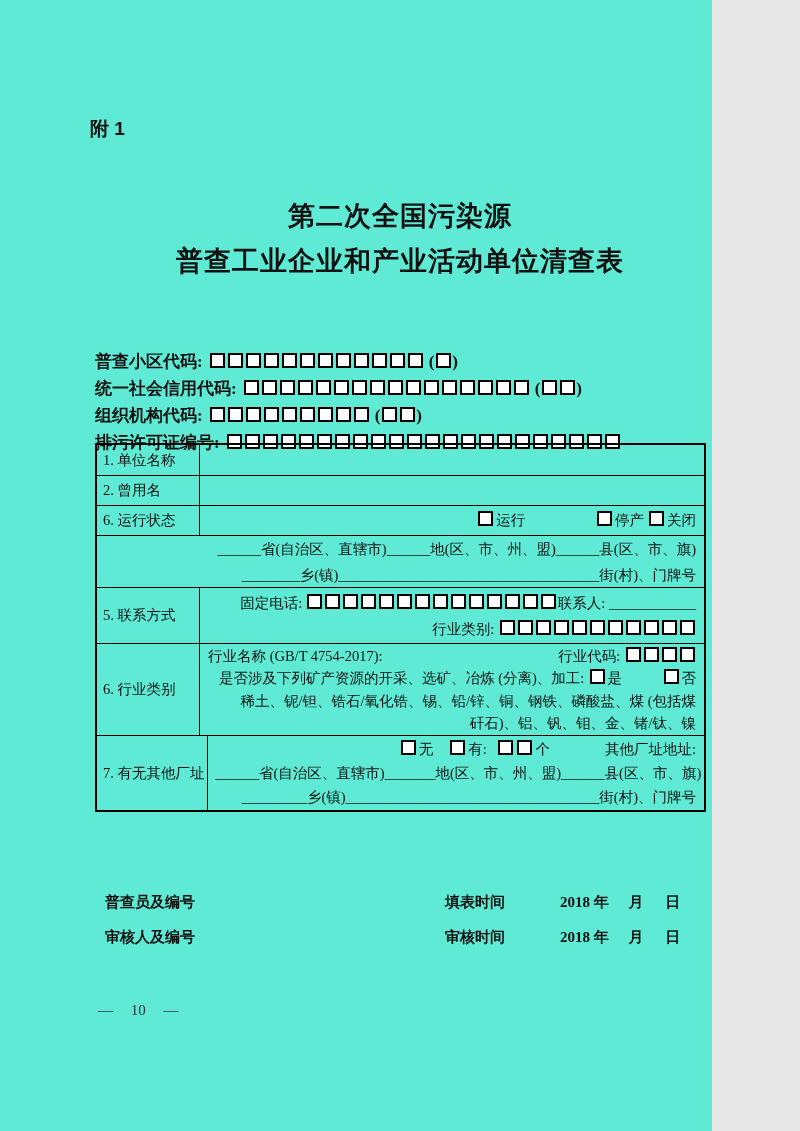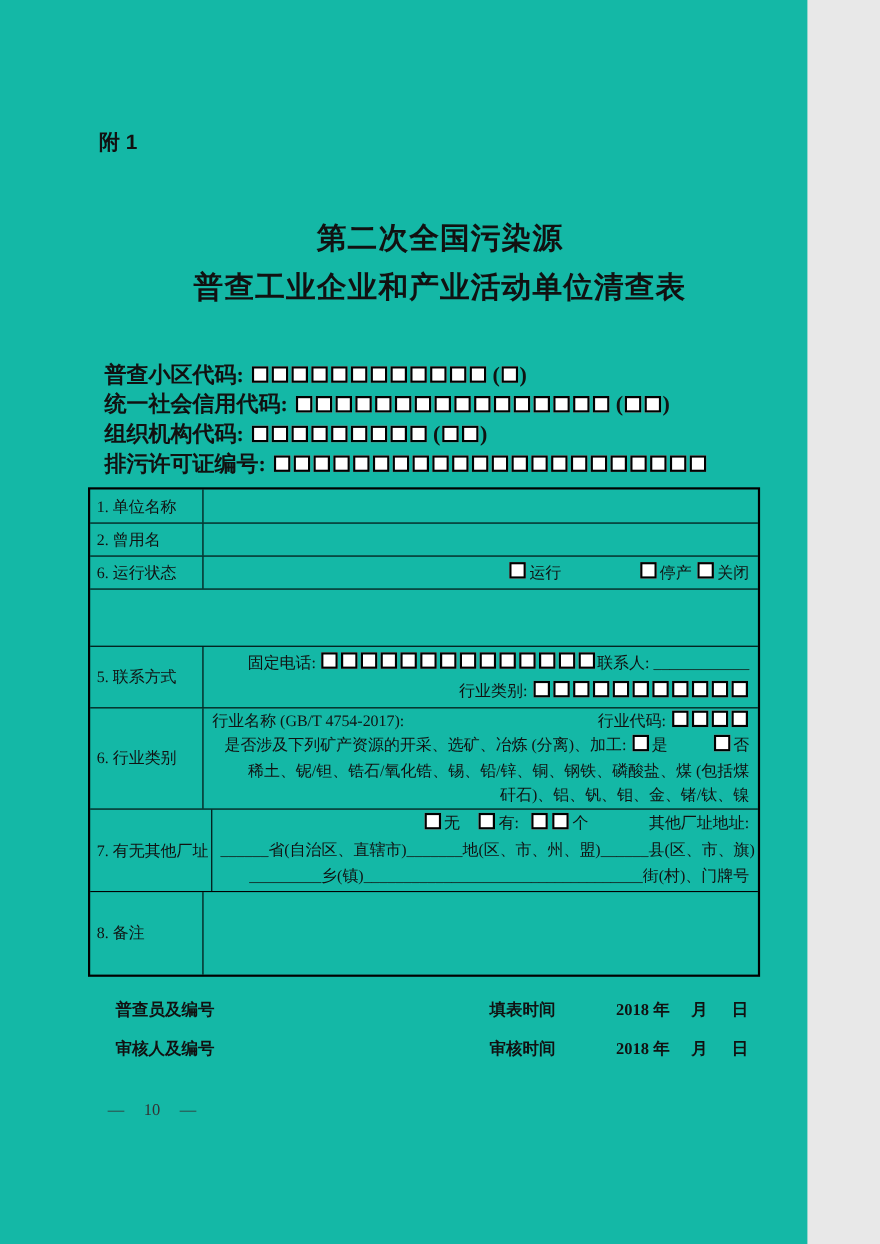--- a/index.html
+++ b/index.html
@@ -1,42 +1,41 @@
 <!DOCTYPE html>
 <html><head>
 <meta charset="utf-8">
 <style>
   html,body{margin:0;padding:0;background:#e8e8e8;}
   .sheet{
-    position:relative;width:712px;height:1131px;background:#14b8a6;
+    position:relative;width:712px;height:1131px;background:#5eead4;
     font-family:"Liberation Serif","DejaVu Serif",serif;color:#111;
     overflow:hidden;
-    padding-left:22px;
   }
   .attachment{
     position:absolute;left:90px;top:116px;
     font-family:"Liberation Sans","DejaVu Sans",sans-serif;
     font-weight:700;font-size:19px;
   }
   .title{
     position:absolute;left:0;top:194px;width:800px;text-align:center;
     font-family:"Liberation Sans","DejaVu Sans",sans-serif;
     font-weight:700;font-size:27px;line-height:45px;letter-spacing:1px;
   }
-  .codes{position:absolute;left:95px;top:328px;font-size:20px;line-height:27px;white-space:nowrap;}
+  .codes{position:absolute;left:95px;top:348px;font-size:17px;line-height:27px;white-space:nowrap;}
   .code-line{height:27px;}
   .code-label{font-weight:700;margin-right:6px;}
   .bx{
     display:inline-block;width:11px;height:11px;border:2px solid #000;
     margin:0 1.5px;vertical-align:-1px;background:#fff;
   }
   .paren{font-weight:700;margin-left:4px;}
   
   .formtable{
-    position:absolute;left:80px;top:443px;width:611px;
+    position:absolute;left:95px;top:443px;width:611px;
     border:2px solid #000;box-sizing:border-box;font-size:14.5px;
   }
   .trow{display:flex;box-sizing:border-box;border-top:1.5px solid #000;}
   .trow:first-child{border-top:none;}
   .tlabel{
     flex:0 0 103px;box-sizing:border-box;border-right:1.5px solid #000;
     display:flex;align-items:center;padding:2px 2px 2px 6px;white-space:nowrap;
   }
   .tcell{flex:1;box-sizing:border-box;padding:2px 8px;overflow:hidden;text-align:right;}
   .h30{height:30px;} .h52{height:52px;} .h56{height:56px;}
@@ -46,21 +45,21 @@
   .lh26{line-height:26px;} .lh23{line-height:22.5px;} .lh24{line-height:24px;}
   .opt{display:inline-block;}
   .opt .bx{margin-right:3px;}
   .row3-opt{width:115px;}
   .split{display:flex;justify-content:space-between;}
   .indent{padding-left:32px;}
   .gap40{display:inline-block;width:40px;}
   .gap55{display:inline-block;width:55px;}
   
   .signoff{position:absolute;left:95px;top:893px;width:611px;font-size:15px;}
-  .signoff-row{display:flex;align-items:flex-end;height:35px;padding-left:10px;}
+  .signoff-row{display:flex;align-items:flex-start;height:35px;padding-left:10px;}
   .signoff-label{width:340px;font-weight:600;}
   .signoff-time{width:115px;font-weight:600;}
   .signoff-date span{font-weight:600;}
   .u-month{margin-left:16px;} .u-day{margin-left:18px;}
   .pagefooter{
     position:absolute;left:98px;top:1002px;font-size:15px;word-spacing:14px;color:#333;
   }
 </style>
 </head>
 <body>
@@ -106,20 +105,24 @@
       <div class="tcell vcenter">
         <div class="ln">
           <span class="opt row3-opt"><span><span class="bx"></span></span><span>运行</span></span>
           <span class="opt row3-opt"><span><span class="bx"></span></span><span>停产</span></span>
           <span class="opt"><span><span class="bx"></span></span><span>关闭</span></span>
         </div>
       </div>
     </div>
 
     <div class="trow h52">
+      <div class="tcell vcenter lh26">
+        <div class="ln">______省(自治区、直辖市)______地(区、市、州、盟)______县(区、市、旗)</div>
+        <div class="ln">________乡(镇)____________________________________街(村)、门牌号</div>
+      </div>
     </div>
 
     <div class="trow h56">
       <div class="tlabel">5. 联系方式</div>
       <div class="tcell vcenter lh26">
         <div class="ln">
           <span>固定电话:</span>
           <span><span class="bx"></span><span class="bx"></span><span class="bx"></span><span class="bx"></span><span class="bx"></span><span class="bx"></span><span class="bx"></span><span class="bx"></span><span class="bx"></span><span class="bx"></span><span class="bx"></span><span class="bx"></span><span class="bx"></span><span class="bx"></span></span><span>联系人:</span>
           <span>____________</span>
         </div>
@@ -155,24 +158,20 @@
         <div class="ln">
           <span class="opt"><span><span class="bx"></span></span><span>无</span></span>
           <span class="opt" style="margin-left:12px;"><span><span class="bx"></span></span><span>有:</span></span>
           <span class="opt" style="margin-left:6px;"><span><span class="bx"></span><span class="bx"></span></span><span>个</span></span><span class="gap55"></span><span>其他厂址地址:</span>
         </div>
         <div class="ln">______省(自治区、直辖市)_______地(区、市、州、盟)______县(区、市、旗)</div>
         <div class="ln">_________乡(镇)___________________________________街(村)、门牌号</div>
       </div>
     </div>
 
-    <div class="trow h76">
-      <div class="tlabel" style="align-items:center;">8. 备注</div>
-      <div class="tcell"></div>
-    </div>
 
   </div>
 
   <div class="signoff">
     <div class="signoff-row">
       <span class="signoff-label">普查员及编号</span>
       <span class="signoff-time">填表时间</span>
       <span class="signoff-date">
         <span>2018</span>
         <span>年</span>

